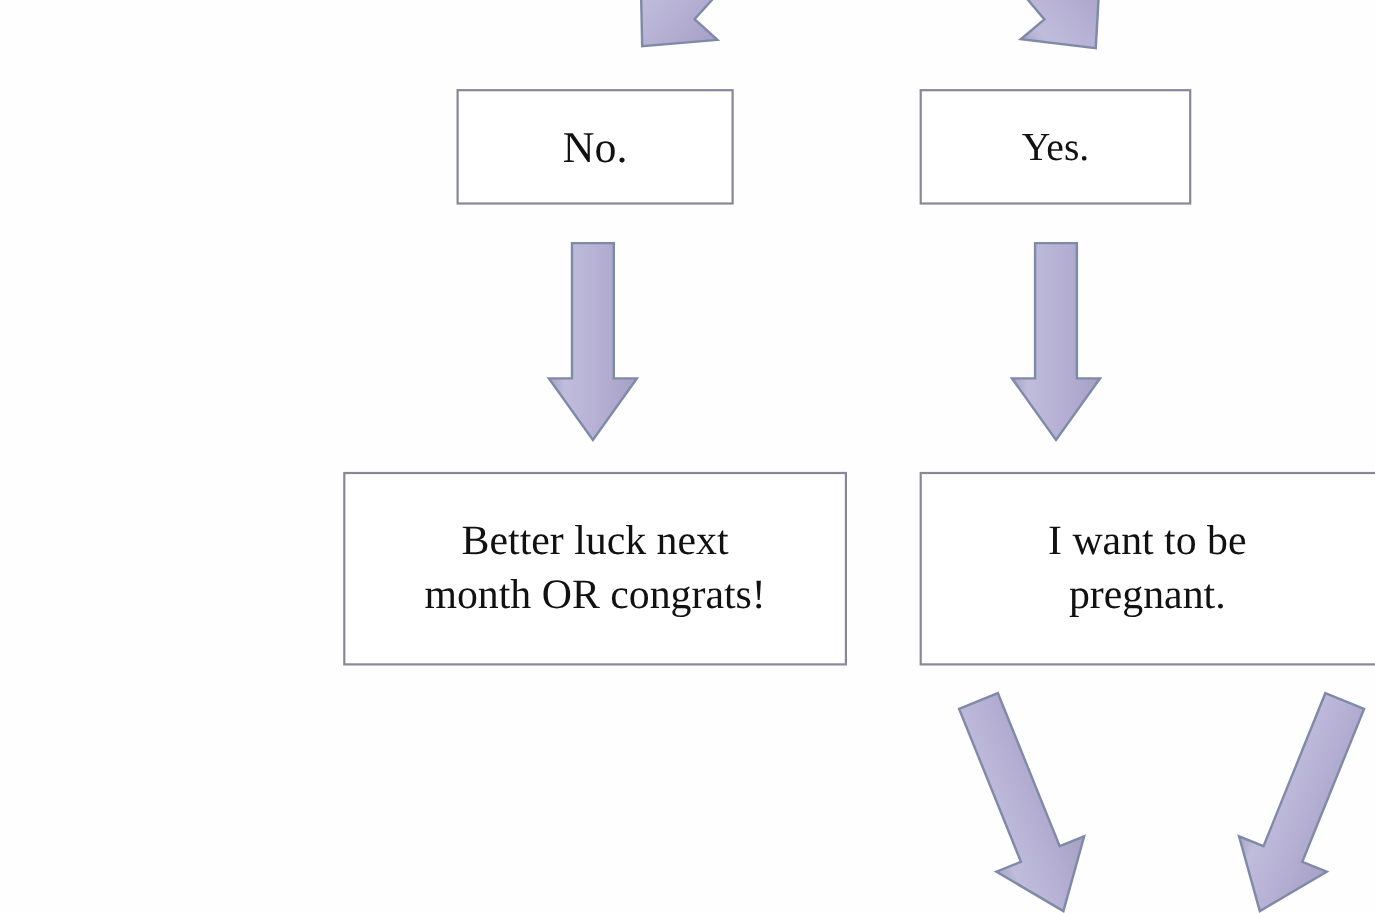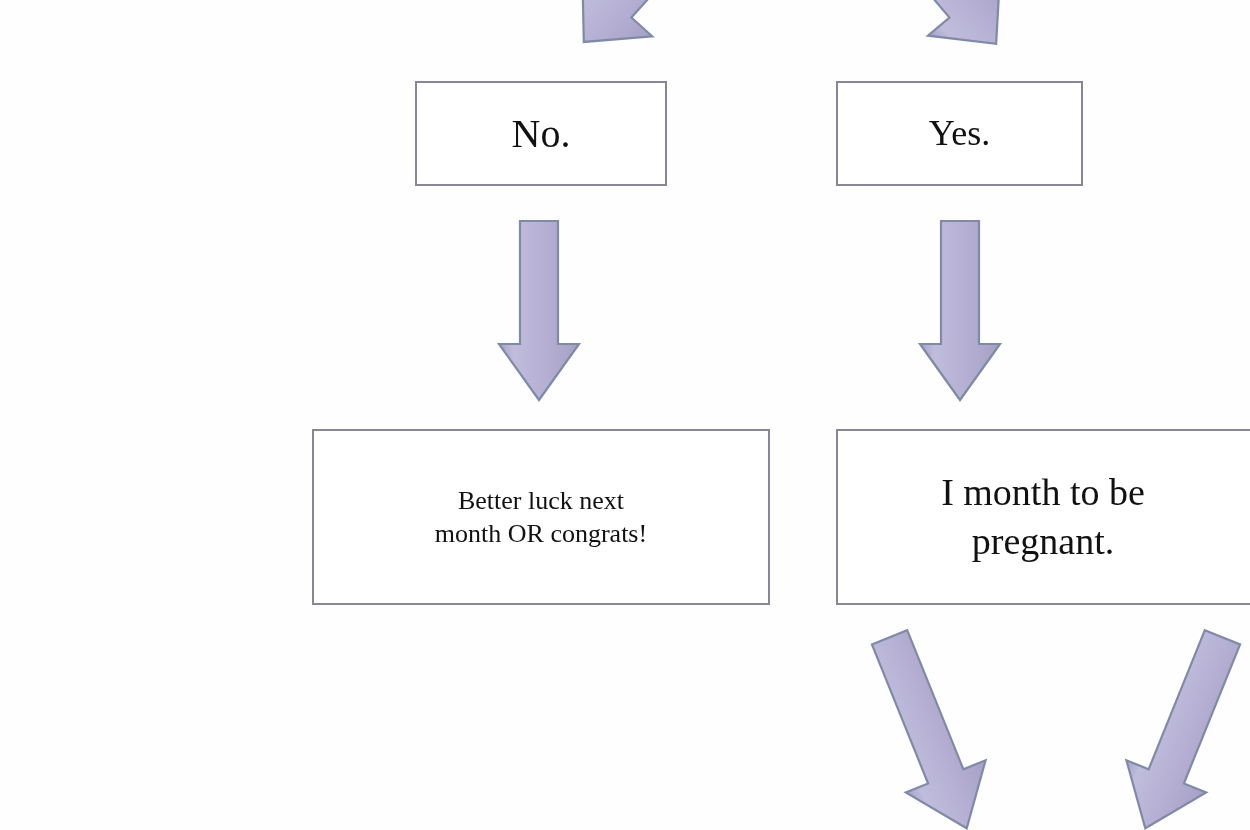--- a/index.html
+++ b/index.html
@@ -50,21 +50,21 @@
     top: 81px;
     width: 247px;
     height: 105px;
     font-size: 36px;
   }
   #box-better-luck {
     left: 312px;
     top: 429px;
     width: 458px;
     height: 176px;
-    font-size: 26px;
+    font-size: 38px;
   }
   #box-want-pregnant {
     left: 836px;
     top: 429px;
     width: 430px;  
     height: 176px;
     font-size: 38px;
   }
   #box-want-pregnant .box-text {
     
@@ -148,21 +148,21 @@
       <polygon class="arrow-shape" fill="url(#arrowGrad)" points="23,1 61,1 61,124 82,124 42,180 2,124 23,124"></polygon>
     </svg>
   </div>
 
   <div class="flow-box" id="box-better-luck">
     <span class="box-text">Better luck next
 month OR congrats!</span>
   </div>
 
   <div class="flow-box" id="box-want-pregnant">
-    <span class="box-text">I month to be
+    <span class="box-text">I want to be
 pregnant.</span>
   </div>
 
   <div class="arrow" id="arrow-bottom-left">
     <svg width="170" height="230" viewBox="0 0 170 230">
       <g transform="rotate(-22 85 100)">
         <polygon class="arrow-shape" fill="url(#arrowGradDiag)" points="66,0 104,0 104,150 128,150 85,206 42,150 66,150"></polygon>
       </g>
     </svg>
   </div>

